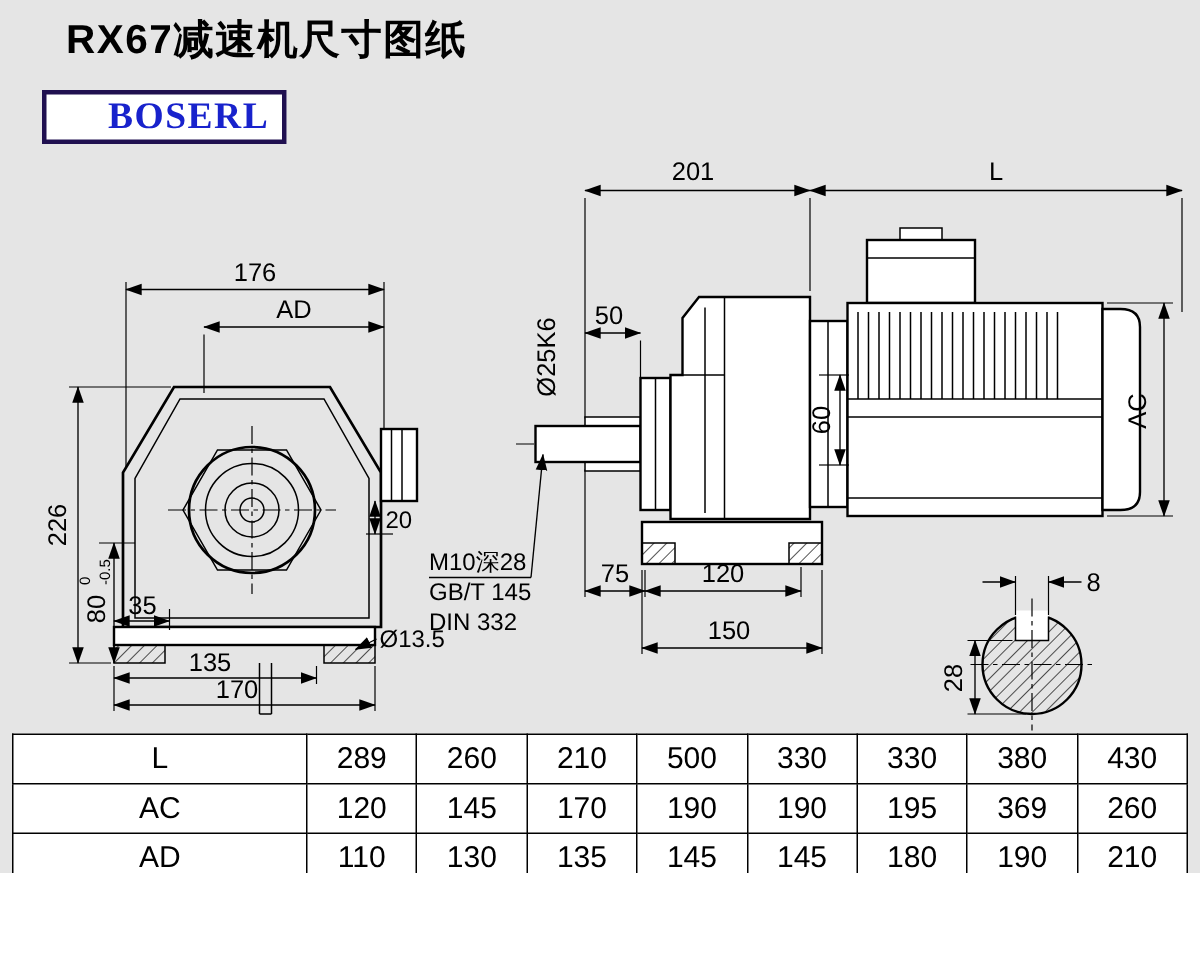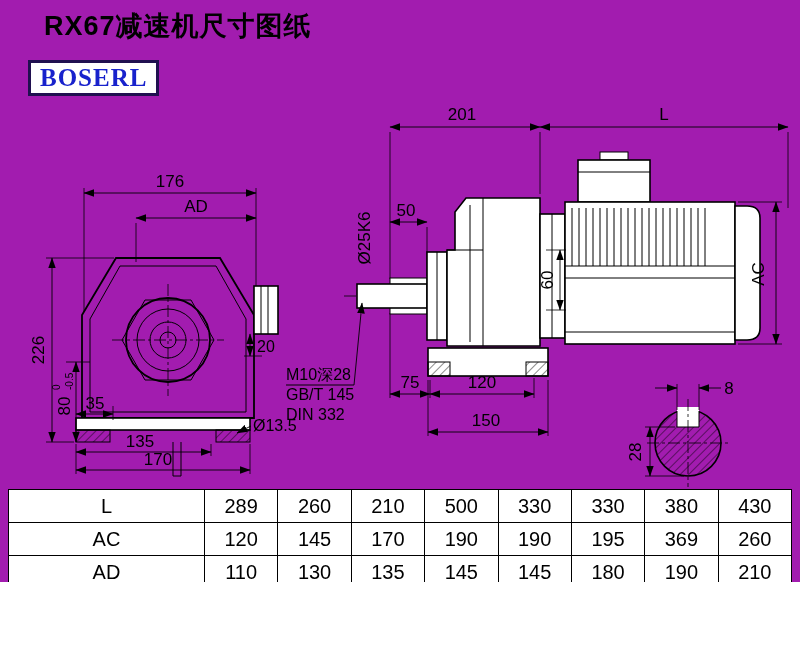--- a/index.html
+++ b/index.html
@@ -1,23 +1,23 @@
 <!DOCTYPE html>
 <html><head>
 <meta charset="utf-8">
 <style>
   html,body{margin:0;padding:0;background:#fff;}
-  .page{position:relative;width:800px;height:582px;background:#a21caf;overflow:hidden;
+  .page{position:relative;width:800px;height:582px;background:#e5e5e5;overflow:hidden;
         font-family:"Liberation Sans",sans-serif;}
   .title{position:absolute;left:44px;top:8px;margin:0;font-size:27px;font-weight:bold;
          color:#000;letter-spacing:1px;font-family:"Liberation Sans",sans-serif;}
   .brand{position:absolute;left:28px;top:60px;border:3px solid #201050;background:#fff;
          padding:1px 9px;}
   .brand span{font-family:"Liberation Serif",serif;font-weight:bold;font-size:25px;
-         color:#1822cc;letter-spacing:1px;}
+         color:#1822cc;letter-spacing:1px;margin-left:32px;}
   .drawing{position:absolute;left:0;top:0;}
   
   .out   {fill:none;stroke:#000;stroke-width:1.8;}
   .out2  {fill:#fff;stroke:#000;stroke-width:1.6;}
   .thin  {fill:none;stroke:#000;stroke-width:1;}
   .thin-w{fill:#fff;stroke:#000;stroke-width:1;}
   .ext   {stroke:#000;stroke-width:0.8;}
   .cl    {stroke:#000;stroke-width:0.8;stroke-dasharray:12 3 3 3;}
   .dim   {stroke:#000;stroke-width:0.9;marker-start:url(#arr);marker-end:url(#arr);}
   .arrL  {stroke:#000;stroke-width:0.9;marker-end:url(#arr);}

